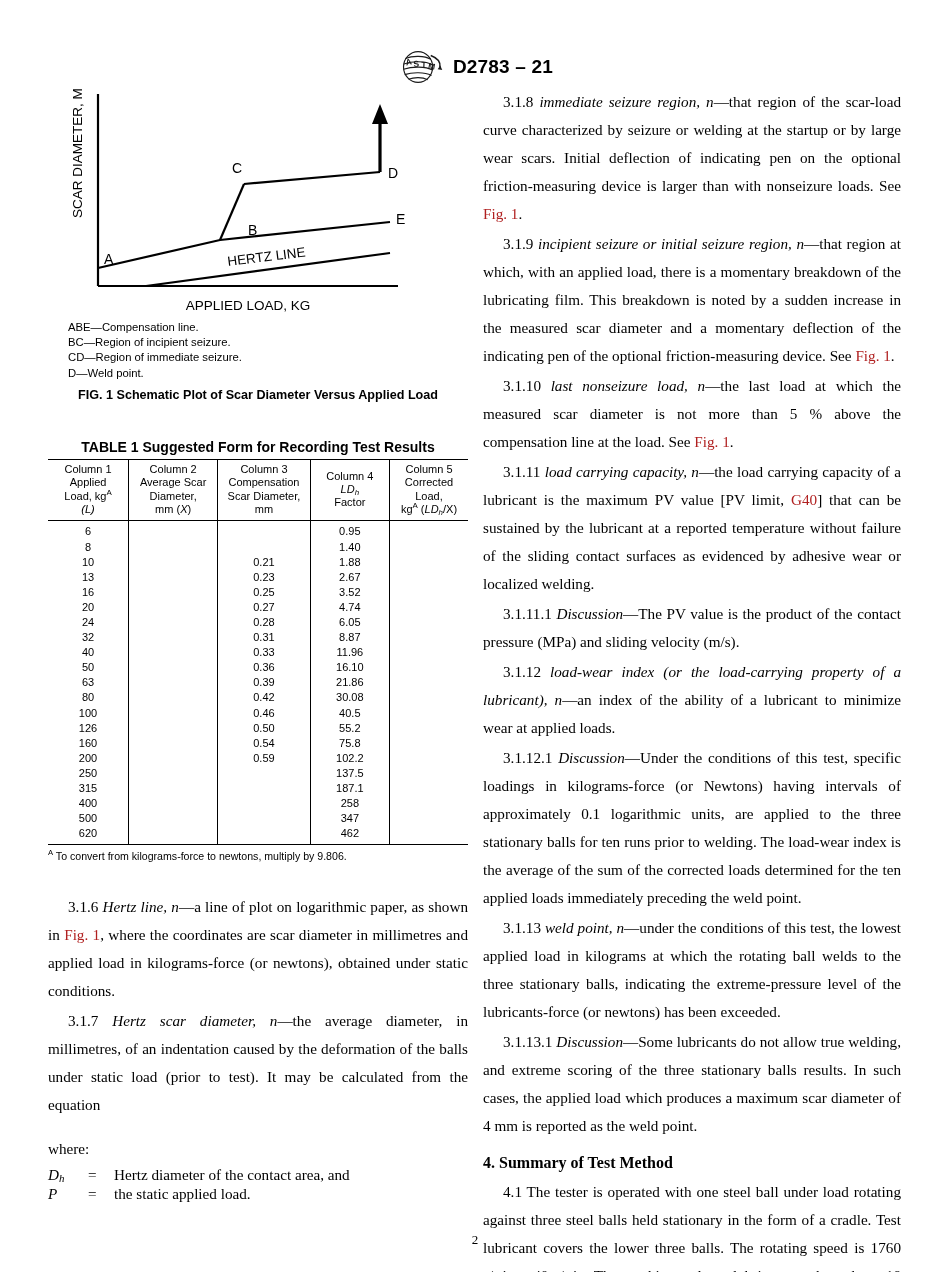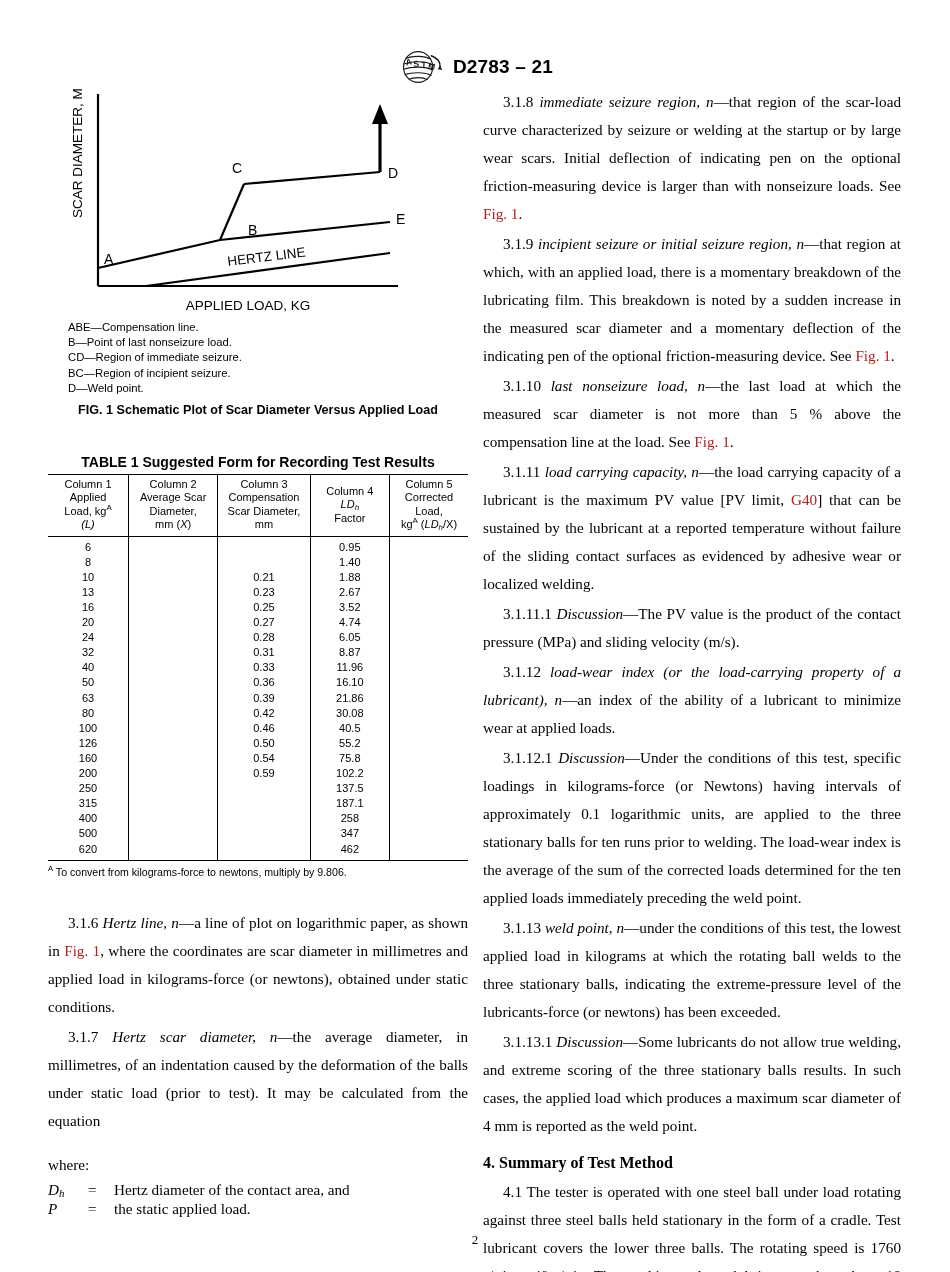--- a/index.html
+++ b/index.html
@@ -251,23 +251,22 @@
 
         <text x="36" y="176" font-family="Liberation Sans, sans-serif" font-size="14" fill="#000">A</text>
         <text x="180" y="147" font-family="Liberation Sans, sans-serif" font-size="14" fill="#000">B</text>
         <text x="164" y="85" font-family="Liberation Sans, sans-serif" font-size="14" fill="#000">C</text>
         <text x="320" y="90" font-family="Liberation Sans, sans-serif" font-size="14" fill="#000">D</text>
         <text x="328" y="136" font-family="Liberation Sans, sans-serif" font-size="14" fill="#000">E</text>
       </svg>
 
       <div class="fig-legend">
         <div>ABE—Compensation line.</div>
-        <div>B—Point of last nonseizure load.</div>
+        <div>BC—Region of incipient seizure.</div>
         <div>CD—Region of immediate seizure.</div>
-        <div>BC—Region of incipient seizure.</div>
         <div>D—Weld point.</div>
       </div>
       <div class="fig-caption">FIG. 1  Schematic Plot of Scar Diameter Versus Applied Load</div>
     </div>
 
     <div class="table-title">TABLE 1 Suggested Form for Recording Test Results</div>
 
     <table class="data">
       <thead>
         <tr>

